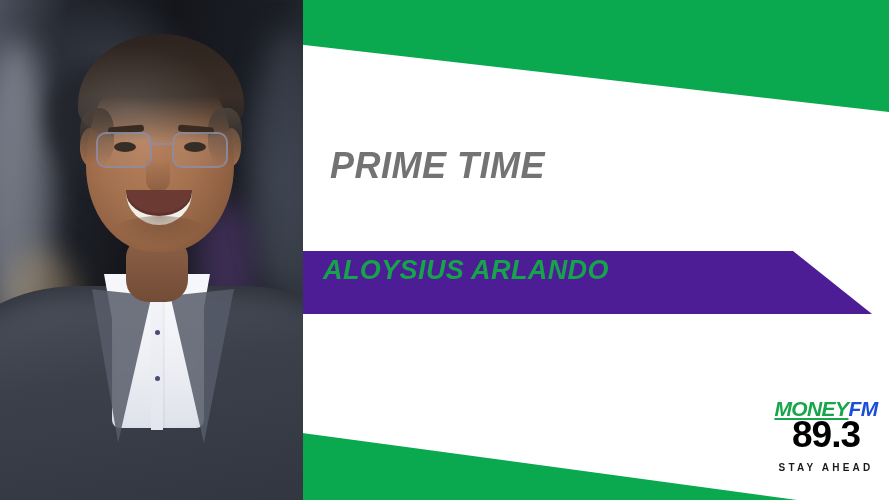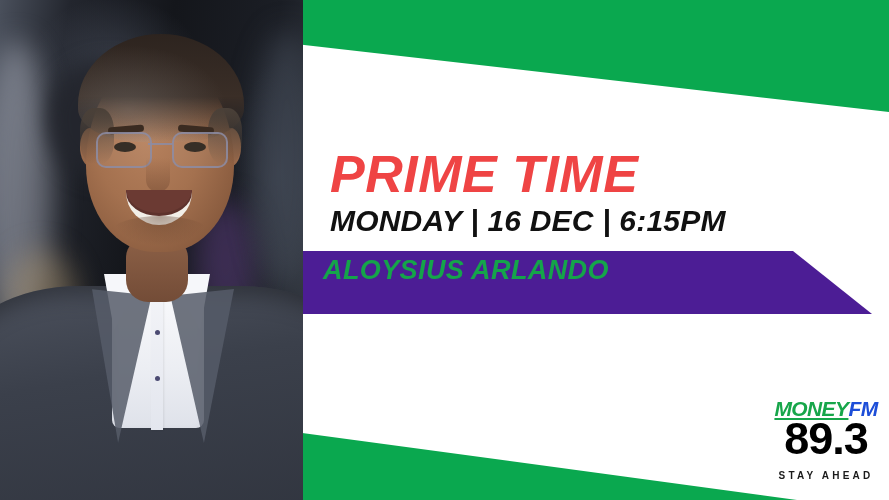--- a/index.html
+++ b/index.html
@@ -221,25 +221,25 @@
   }
 
   
   .title-block {
     position: absolute;
     left: 330px;
     top: 148px;
     width: 540px;
   }
   .title-main {
-    font-size: 52px;
+    font-size: 36px;
     font-weight: 700;
     font-style: italic;
     letter-spacing: 0.5px;
-    color: #ef4444;
+    color: #737373;
     line-height: 1.0;
     white-space: nowrap;
   }
   .title-sub {
     margin-top: 6px;
     font-size: 30px;
     font-weight: 700;
     font-style: italic;
     letter-spacing: 0.2px;
     color: #111111;
@@ -295,21 +295,21 @@
     font-size: 21px;
     font-weight: 700;
     font-style: italic;
     letter-spacing: -0.6px;
     white-space: nowrap;
   }
   .logo-money { color: #17a64a; text-decoration: underline; }
   .logo-fm { color: #1d4ed8; }
   .logo-freq {
     margin-top: -2px;
-    font-size: 45px;
+    font-size: 37px;
     font-weight: 700;
     color: #000000;
     letter-spacing: -1px;
     line-height: 0.98;
   }
   .logo-tag {
     margin-top: 10px;
     font-size: 10px;
     font-weight: 700;
     color: #1a1a1a;
@@ -362,21 +362,20 @@
       <div class="lens r"></div>
       <div class="bridge"></div>
     </div>
     <div class="nose"></div>
     <div class="smile"></div>
     <div class="chin-shadow"></div>
   </div>
 
   <div class="title-block">
     <div class="title-main">PRIME TIME</div>
-    <div class="title-sub">MONDAY | 16 DEC | 6:15PM</div>
   </div>
 
   <div class="name-banner">
     <div class="name-text">ALOYSIUS ARLANDO</div>
   </div>
 
   <div class="logo">
     <div class="logo-top"><span class="logo-money">MONEY</span><span class="logo-fm">FM</span></div>
     <div class="logo-freq">89.3</div>
     <div class="logo-tag">STAY AHEAD</div>

